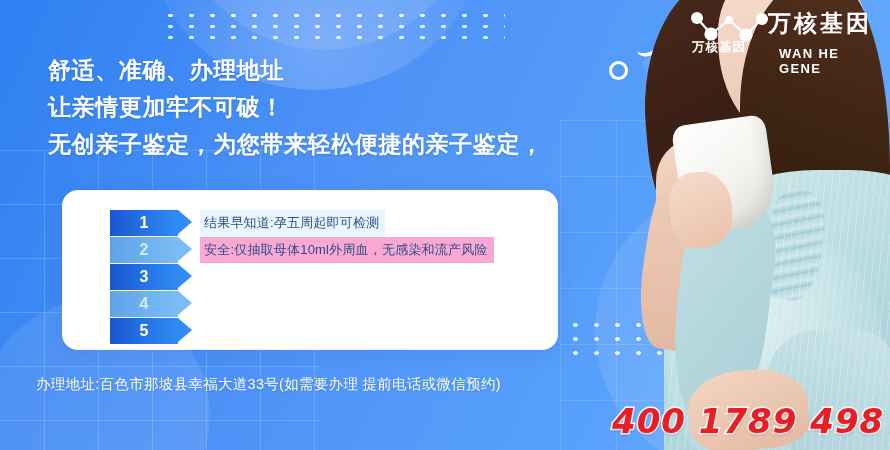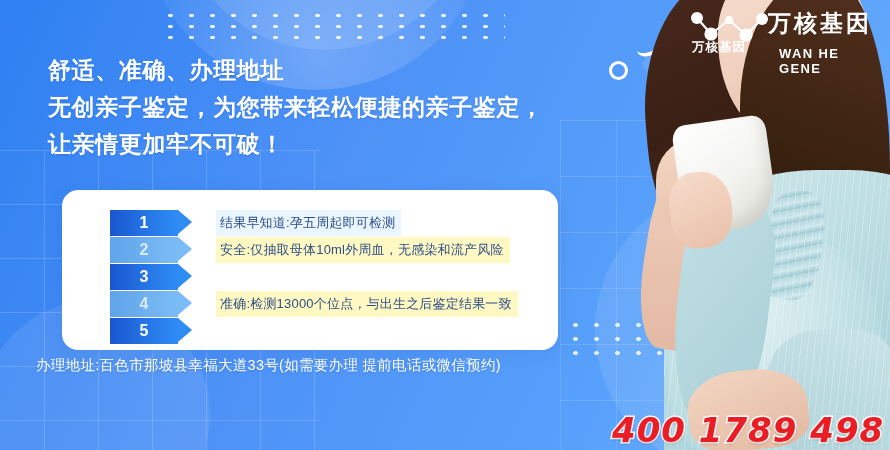--- a/index.html
+++ b/index.html
@@ -209,41 +209,40 @@
   }
   .num::after{
     content:"";position:absolute;right:-14px;top:0;width:0;height:0;
     border-top:12.75px solid transparent;border-bottom:12.75px solid transparent;
   }
   .row.odd .num{background:linear-gradient(90deg,#1a56d0 0%,#2576e6 55%,#2f8cf5 100%);}
   .row.odd .num::after{border-left:14px solid #2f8cf5;}
   .row.even .num{background:linear-gradient(90deg,#5fa3ea 0%,#6fb2f0 55%,#7cbcf6 100%);color:rgba(255,255,255,.72);}
   .row.even .num::after{border-left:14px solid #7cbcf6;}
   .txt{
-    margin-left:38px;display:flex;align-items:center;
+    margin-left:22px;display:flex;align-items:center;
     padding:0 6px 0 4px;white-space:nowrap;
     font-size:13px;color:#2e4f86;letter-spacing:.2px;
   }
   .row.odd .txt{background:#eaf6ff;}
-  .row.even .txt{background:#fef9c3;}
+  .row.even .txt{background:#f9a8d4;}
 
   
   .address{
-    position:absolute;left:36px;top:356px;color:#ffffff;font-size:14.5px;
+    position:absolute;left:36px;top:375px;color:#ffffff;font-size:14.5px;
     letter-spacing:.3px;text-shadow:0 1px 2px rgba(20,60,130,.20);
   }
   .phone{
     position:absolute;left:612px;top:401px;
     font-family:"DejaVu Sans","Liberation Sans",sans-serif;
     font-size:34px;font-weight:bold;font-style:italic;
     color:#ea1c24;letter-spacing:1px;
     -webkit-text-stroke:3px #ffffff;
     paint-order:stroke fill;
     text-shadow:0 2px 3px rgba(0,0,0,.18);
-    margin-top:9px;
   }
 </style>
 </head>
 <body>
 
 <div class="banner">
 
   <div class="bg-base"></div>
   <div class="bg-arc-top2"></div>
   <div class="bg-arc-top"></div>
@@ -295,40 +294,39 @@
         <circle cx="78" cy="11" r="6" fill="#ffffff"></circle>
       </svg>
     </div>
     <div class="logo-cn-sm">万核基因</div>
     <div class="logo-cn-lg">万核基因</div>
     <div class="logo-en">WAN HE GENE</div>
   </div>
 
   <div class="headline">
     <span class="hl">舒适、准确、办理地址</span>
+    <span class="hl">让亲情更加牢不可破！</span>
     <span class="hl">无创亲子鉴定，为您带来轻松便捷的亲子鉴定，</span>
-    <span class="hl">让亲情更加牢不可破！</span>
   </div>
 
   <div class="card">
     <div class="rows">
       <div class="row odd">
         <div class="num">1</div>
         <div class="txt">结果早知道:孕五周起即可检测</div>
       </div>
       <div class="row even">
         <div class="num">2</div>
         <div class="txt">安全:仅抽取母体10ml外周血，无感染和流产风险</div>
       </div>
       <div class="row odd">
         <div class="num">3</div>
       </div>
       <div class="row even">
         <div class="num">4</div>
-        <div class="txt">准确:检测13000个位点，与出生之后鉴定结果一致</div>
       </div>
       <div class="row odd">
         <div class="num">5</div>
       </div>
     </div>
   </div>
 
   <div class="address">办理地址:百色市那坡县幸福大道33号(如需要办理 提前电话或微信预约)</div>
 
   <div class="phone">400 1789 498</div>

